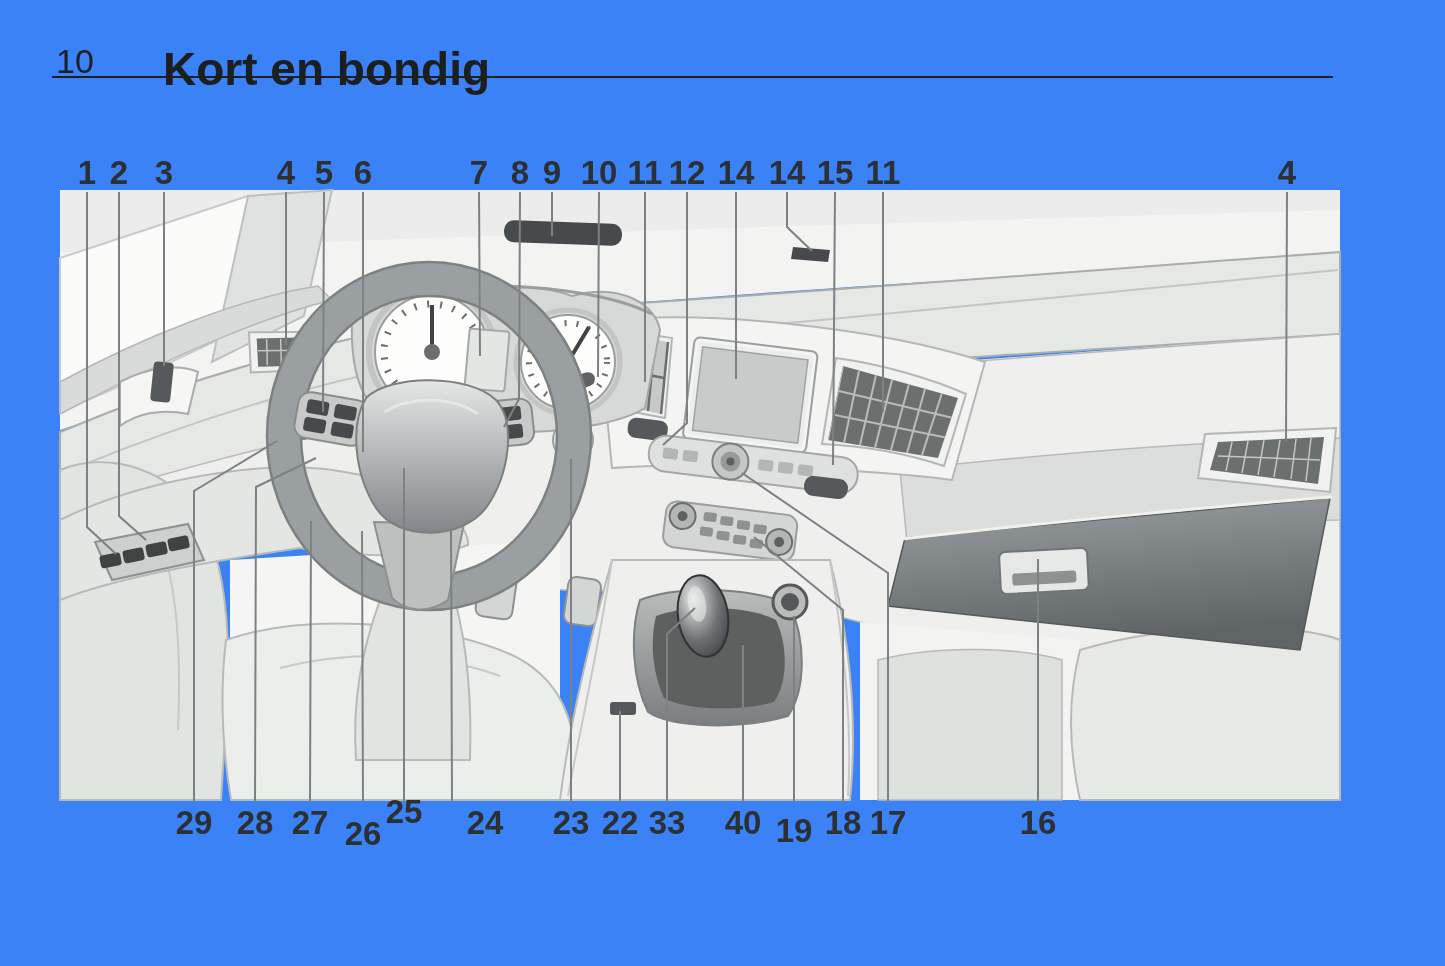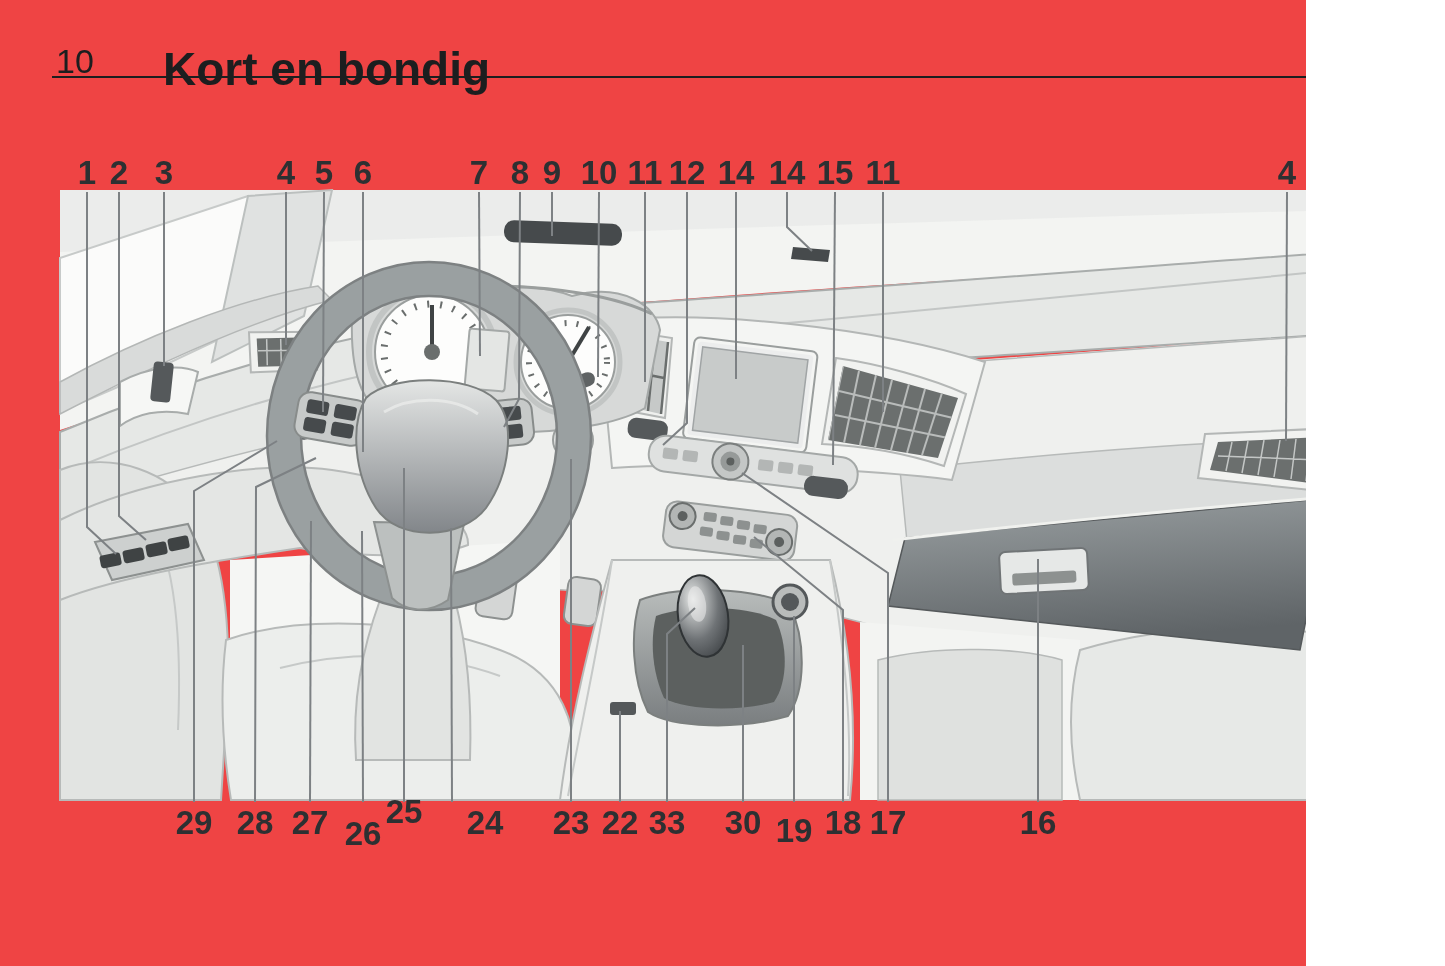--- a/index.html
+++ b/index.html
@@ -1,17 +1,17 @@
 <!DOCTYPE html>
 <html><head>
 <meta charset="utf-8">
 <style>
   html,body{margin:0;padding:0;background:#ffffff;}
   .page{
-    position:relative;width:1306px;height:966px;background:#ef4444;
+    position:relative;width:1445px;height:966px;background:#3b82f6;
     font-family:"Liberation Sans",sans-serif;color:#1a1a1a;overflow:hidden;
   }
   .hdr-num{position:absolute;left:56px;top:42px;font-size:34px;font-weight:400;color:#1c1e1f;}
   .hdr-chapter{position:absolute;left:163px;top:42px;font-size:46px;font-weight:700;color:#1c1e1f;}
   .hdr-rule{position:absolute;left:52px;top:76px;width:1281px;height:2px;background:#1c1e1f;}
   .section-title{position:absolute;left:53px;top:98px;font-size:40px;font-weight:700;color:#1c1e1f;letter-spacing:-0.5px;}
   .figure{position:absolute;left:0;top:0;width:1445px;height:966px;}
   .figure svg{position:absolute;left:0;top:0;}
   .callout{
     position:absolute;transform:translateX(-50%);
@@ -320,20 +320,20 @@
         <div class="callout" style="left: 1287px; top: 156px;">4</div>
         <div class="callout" style="left: 194px; top: 806px;">29</div>
         <div class="callout" style="left: 255px; top: 806px;">28</div>
         <div class="callout" style="left: 310px; top: 806px;">27</div>
         <div class="callout" style="left: 363px; top: 806px; margin-top: 11px;">26</div>
         <div class="callout" style="left: 404px; top: 795px;">25</div>
         <div class="callout" style="left: 452px; top: 806px; margin-left: 33px;">24</div>
         <div class="callout" style="left: 571px; top: 806px;">23</div>
         <div class="callout" style="left: 620px; top: 806px;">22</div>
         <div class="callout" style="left: 667px; top: 806px;">33</div>
-        <div class="callout" style="left: 743px; top: 806px;">30</div>
+        <div class="callout" style="left: 743px; top: 806px;">40</div>
         <div class="callout" style="left: 794px; top: 814px;">19</div>
         <div class="callout" style="left: 843px; top: 806px;">18</div>
         <div class="callout" style="left: 888px; top: 806px;">17</div>
         <div class="callout" style="left: 1038px; top: 806px;">16</div>
       </div>
   </div>
 </div>
 
 </body></html>

